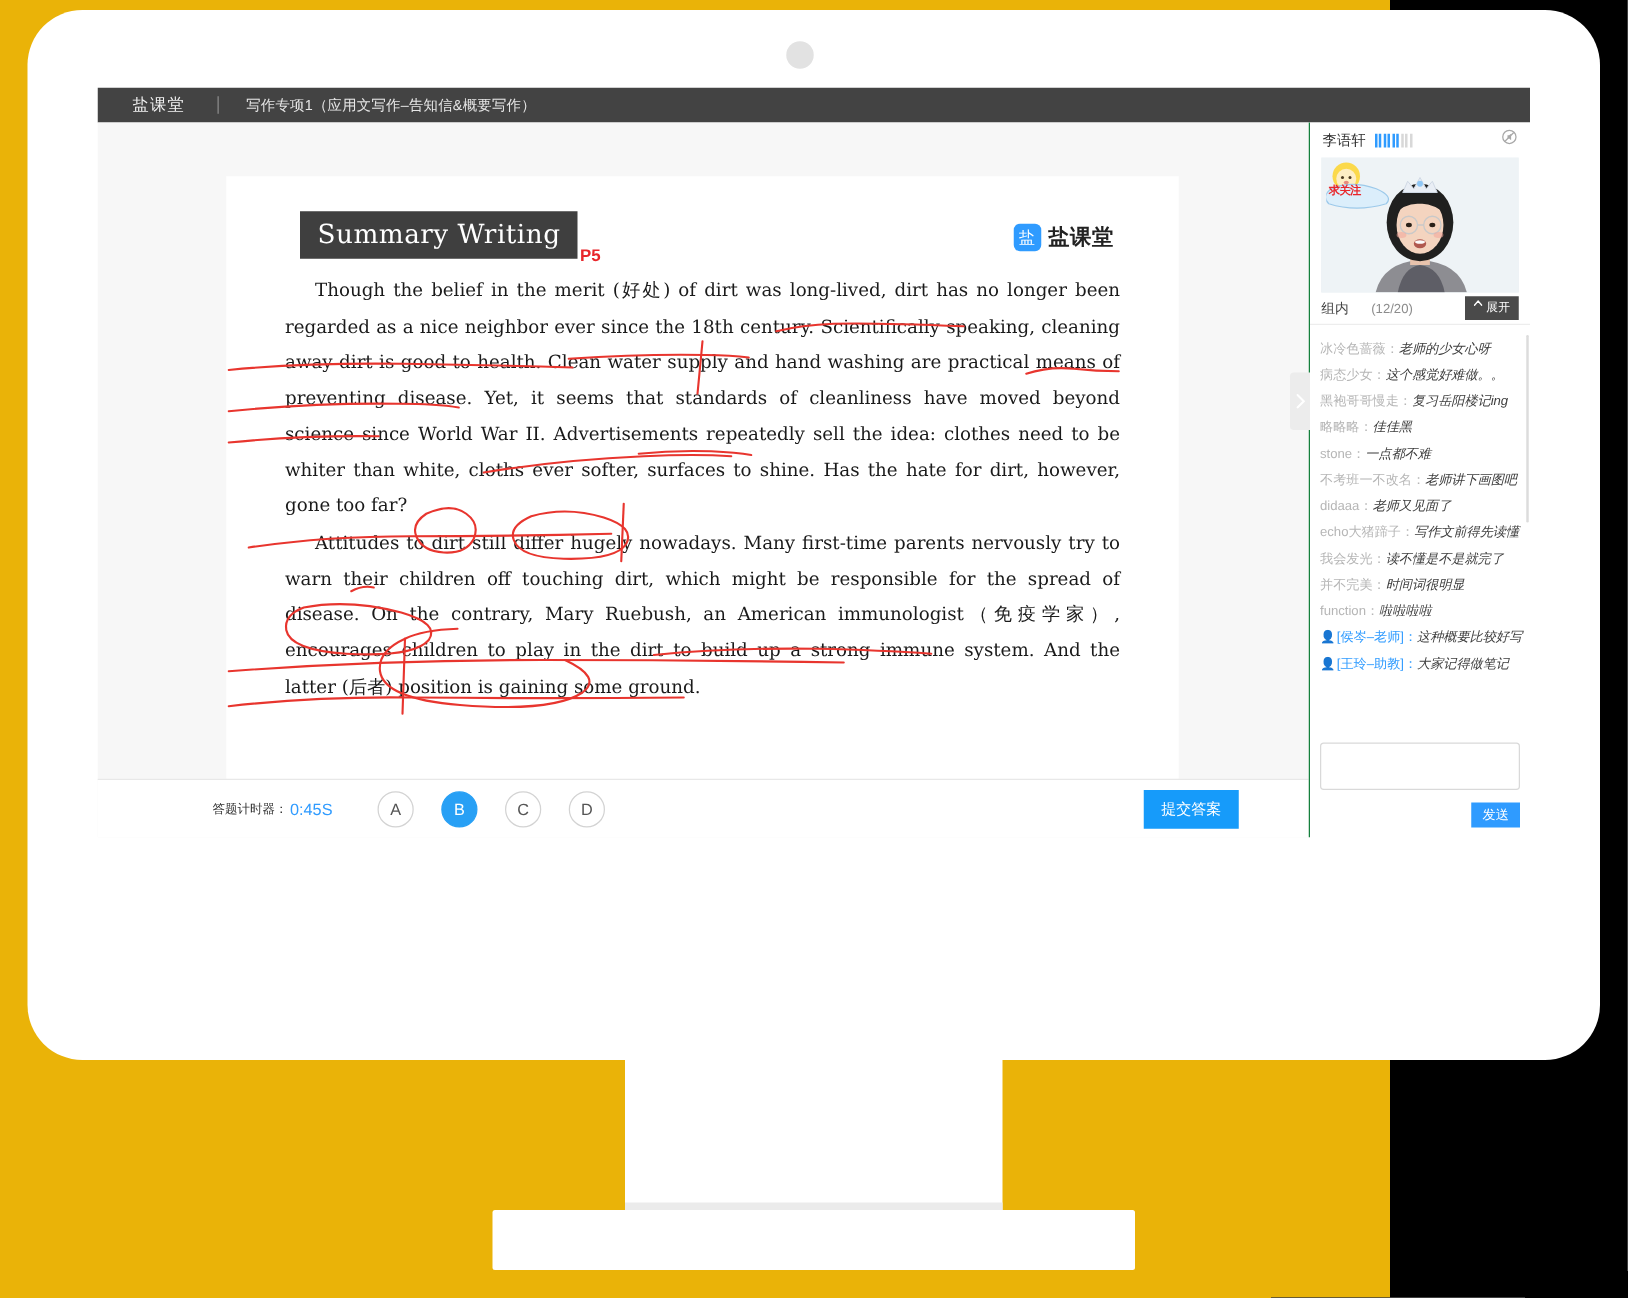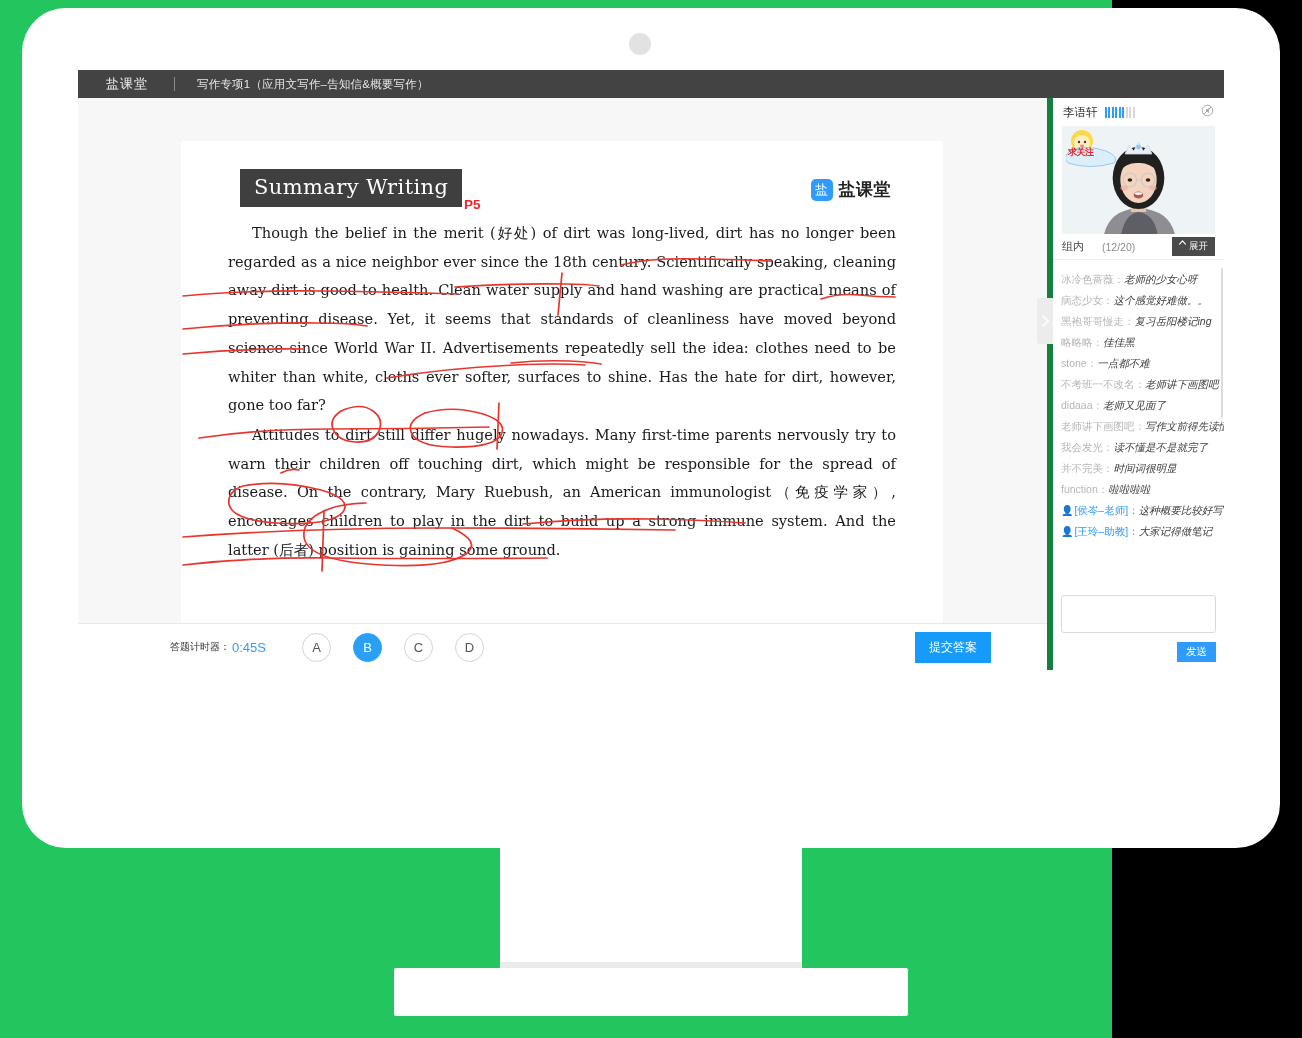--- a/index.html
+++ b/index.html
@@ -2,21 +2,21 @@
 <html><head>
 <meta charset="utf-8">
 <style>
   * { box-sizing: border-box; margin: 0; padding: 0; }
   html, body {
     width: 1302px; height: 1038px;
     background: #000;
     font-family: "Liberation Sans", "DejaVu Sans", sans-serif;
     overflow: hidden;
   }
-  #root { position: relative; width: 1112px; height: 1038px; background:#22c55e; }
+  #root { position: relative; width: 1112px; height: 1038px; background:#eab308; }
 
   
   .device-shell {
     position: absolute; left: 22px; top: 8px;
     width: 1258px; height: 840px;
     background: #fff; border-radius: 44px;
   }
   .camera-dot {
     position: absolute; left: 629px; top: 33px;
     width: 22px; height: 22px; border-radius: 50%;
@@ -105,21 +105,21 @@
   }
   .opt.sel { background: #28a0f5; border-color: #28a0f5; color: #fff; }
   .submit-btn {
     margin-left: auto; margin-right: 56px;
     background: #169bfa; color: #fff; border: none;
     font-size: 12px; padding: 7px 14px; cursor: pointer;
     font-family: "Liberation Sans", sans-serif;
   }
 
   
-  .sidebar { width: 177px; background: #fff; border-left: 6px solid #15803d; position: relative; display: flex; flex-direction: column; }
+  .sidebar { width: 177px; background: #fff; border-left: 1px solid #15803d; position: relative; display: flex; flex-direction: column; }
   .collapse-handle {
     position: absolute; left: -16px; top: 200px;
     width: 16px; height: 46px; background: #ececec;
     border-radius: 3px 0 0 3px;
     display: flex; align-items: center; justify-content: center;
     cursor: pointer;
   }
   .collapse-handle svg { display:block; }
 
   .sb-user {
@@ -365,21 +365,21 @@
         <div class="chat">
           <div class="chat-scroll"></div>
           <div id="chat-lines">
               <div class="chat-line"><span class="chat-user">冰冷色蔷薇：</span><span class="chat-msg">老师的少女心呀</span></div>
               <div class="chat-line"><span class="chat-user">病态少女：</span><span class="chat-msg">这个感觉好难做。。</span></div>
               <div class="chat-line"><span class="chat-user">黑袍哥哥慢走：</span><span class="chat-msg">复习岳阳楼记ing</span></div>
               <div class="chat-line"><span class="chat-user">略略略：</span><span class="chat-msg">佳佳黑</span></div>
               <div class="chat-line"><span class="chat-user">stone：</span><span class="chat-msg">一点都不难</span></div>
               <div class="chat-line"><span class="chat-user">不考班一不改名：</span><span class="chat-msg">老师讲下画图吧</span></div>
               <div class="chat-line"><span class="chat-user">didaaa：</span><span class="chat-msg">老师又见面了</span></div>
-              <div class="chat-line"><span class="chat-user">老师讲下画图吧：</span><span class="chat-msg">写作文前得先读懂</span></div>
+              <div class="chat-line"><span class="chat-user">echo大猪蹄子：</span><span class="chat-msg">写作文前得先读懂</span></div>
               <div class="chat-line"><span class="chat-user">我会发光：</span><span class="chat-msg">读不懂是不是就完了</span></div>
               <div class="chat-line"><span class="chat-user">并不完美：</span><span class="chat-msg">时间词很明显</span></div>
               <div class="chat-line"><span class="chat-user">function：</span><span class="chat-msg">啦啦啦啦</span></div>
               <div class="chat-line"><span class="person-ico">👤</span><span class="chat-user teacher">[侯岑–老师]：</span><span class="chat-msg">这种概要比较好写</span></div>
               <div class="chat-line"><span class="person-ico">👤</span><span class="chat-user teacher">[王玲–助教]：</span><span class="chat-msg">大家记得做笔记</span></div>
             </div>
         </div>
 
         <div class="composer">
           <textarea placeholder="" style=""></textarea>

